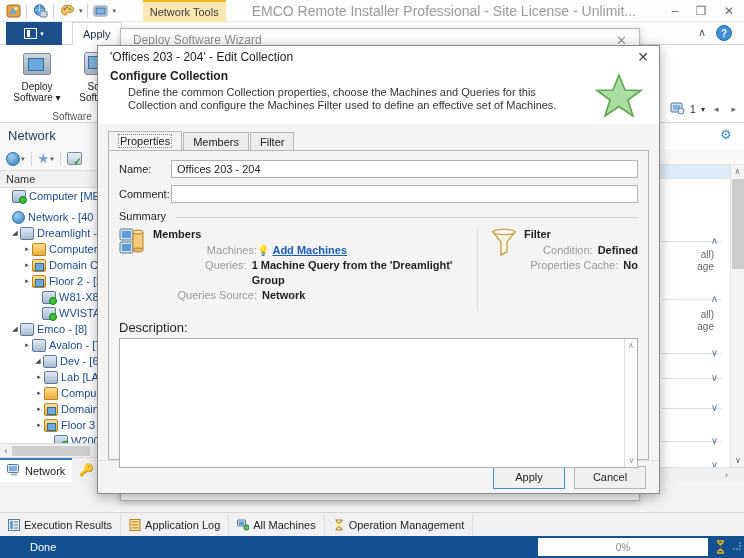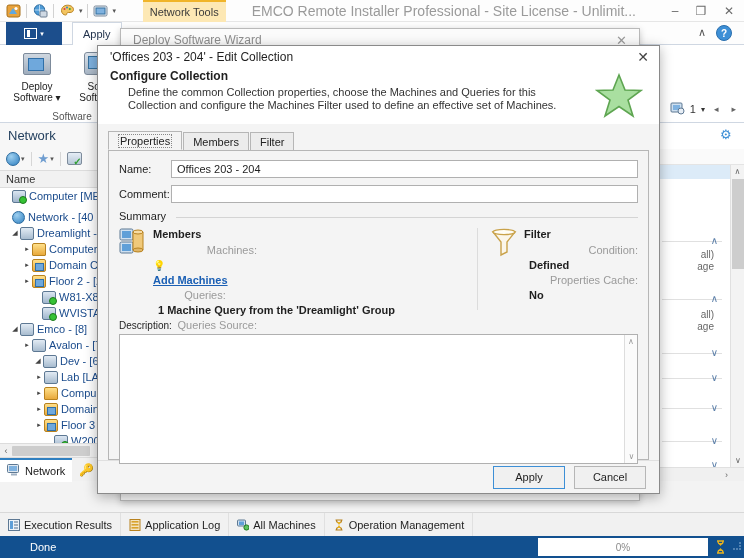--- a/index.html
+++ b/index.html
@@ -190,27 +190,27 @@
   .grpbox { position:relative; margin-top:2px; }
   .grp-lbl { font-size:11px; color:#1f1f1f; background:#f4f4f4; padding-right:5px; }
   .grp-rule { position:absolute; left:57px; right:0; top:7px; border-top:1px solid #d4d4d4; }
 
   .summary { display:flex; margin-top:6px; height:82px; }
   .sum-left { width:346px; display:flex; }
   .sum-div { width:1px; background:#dcdcdc; margin:0 12px; }
   .sum-right { flex:1; display:flex; }
   .sum-ico { width:34px; flex:none; position:relative; }
   .sum-h { font-size:11px; font-weight:bold; color:#1f1f1f; margin-bottom:3px; }
-  .kv { display:flex; font-size:11px; line-height:15px;flex-direction:column; }
+  .kv { display:flex; font-size:11px; line-height:15px; }
   .kv .k { color:#9a9a9a; text-align:right; }
   .kv .v { color:#1f1f1f; font-weight:bold; margin-left:5px; }
   .link { color:#1a5fb4; text-decoration:underline; font-weight:bold; }
   .bulb { color:#e8b21f; font-size:10px; margin-right:3px; }
 
-  .desc-lbl { font-size:10px; color:#1f1f1f; margin:10px 0 3px 0; }
+  .desc-lbl { font-size:13px; color:#1f1f1f; margin:10px 0 3px 0; }
   .desc-box { height:130px; background:#fff; border:1px solid #b0b0b0; position:relative; }
   .desc-sb { position:absolute; right:0; top:0; width:13px; bottom:0; background:#fbfbfb;
              border-left:1px solid #ddd; }
   .desc-sb .a { height:13px; display:flex; align-items:center; justify-content:center;
                 font-size:8px; color:#999; }
   .desc-sb .a.bot { position:absolute; bottom:0; width:13px; }
 
   .dlg-foot { height:40px; display:flex; align-items:center; justify-content:flex-end;
               gap:9px; padding-right:13px; background:#f4f4f4; border-top:1px solid #e0e0e0; }
   .dbtn { width:72px; height:23px; display:flex; align-items:center; justify-content:center;
@@ -574,21 +574,21 @@
               </svg>
             </div>
             <div style="flex:1;">
               <div class="sum-h">Members</div>
               <div class="kv">
                 <span class="k" style="width:104px;">Machines:</span>
                 <span class="bulb">💡</span>
                 <span class="link">Add Machines</span>
               </div>
               <div class="kv">
-                <span class="k" style="width:104px;text-align:center;">Queries:</span>
+                <span class="k" style="width:104px;">Queries:</span>
                 <span class="v">1 Machine Query from the 'Dreamlight' Group</span>
               </div>
               <div class="kv">
                 <span class="k" style="width:104px;">Queries Source:</span>
                 <span class="v">Network</span>
               </div>
             </div>
           </div>
           <div class="sum-div"></div>
           <div class="sum-right">

